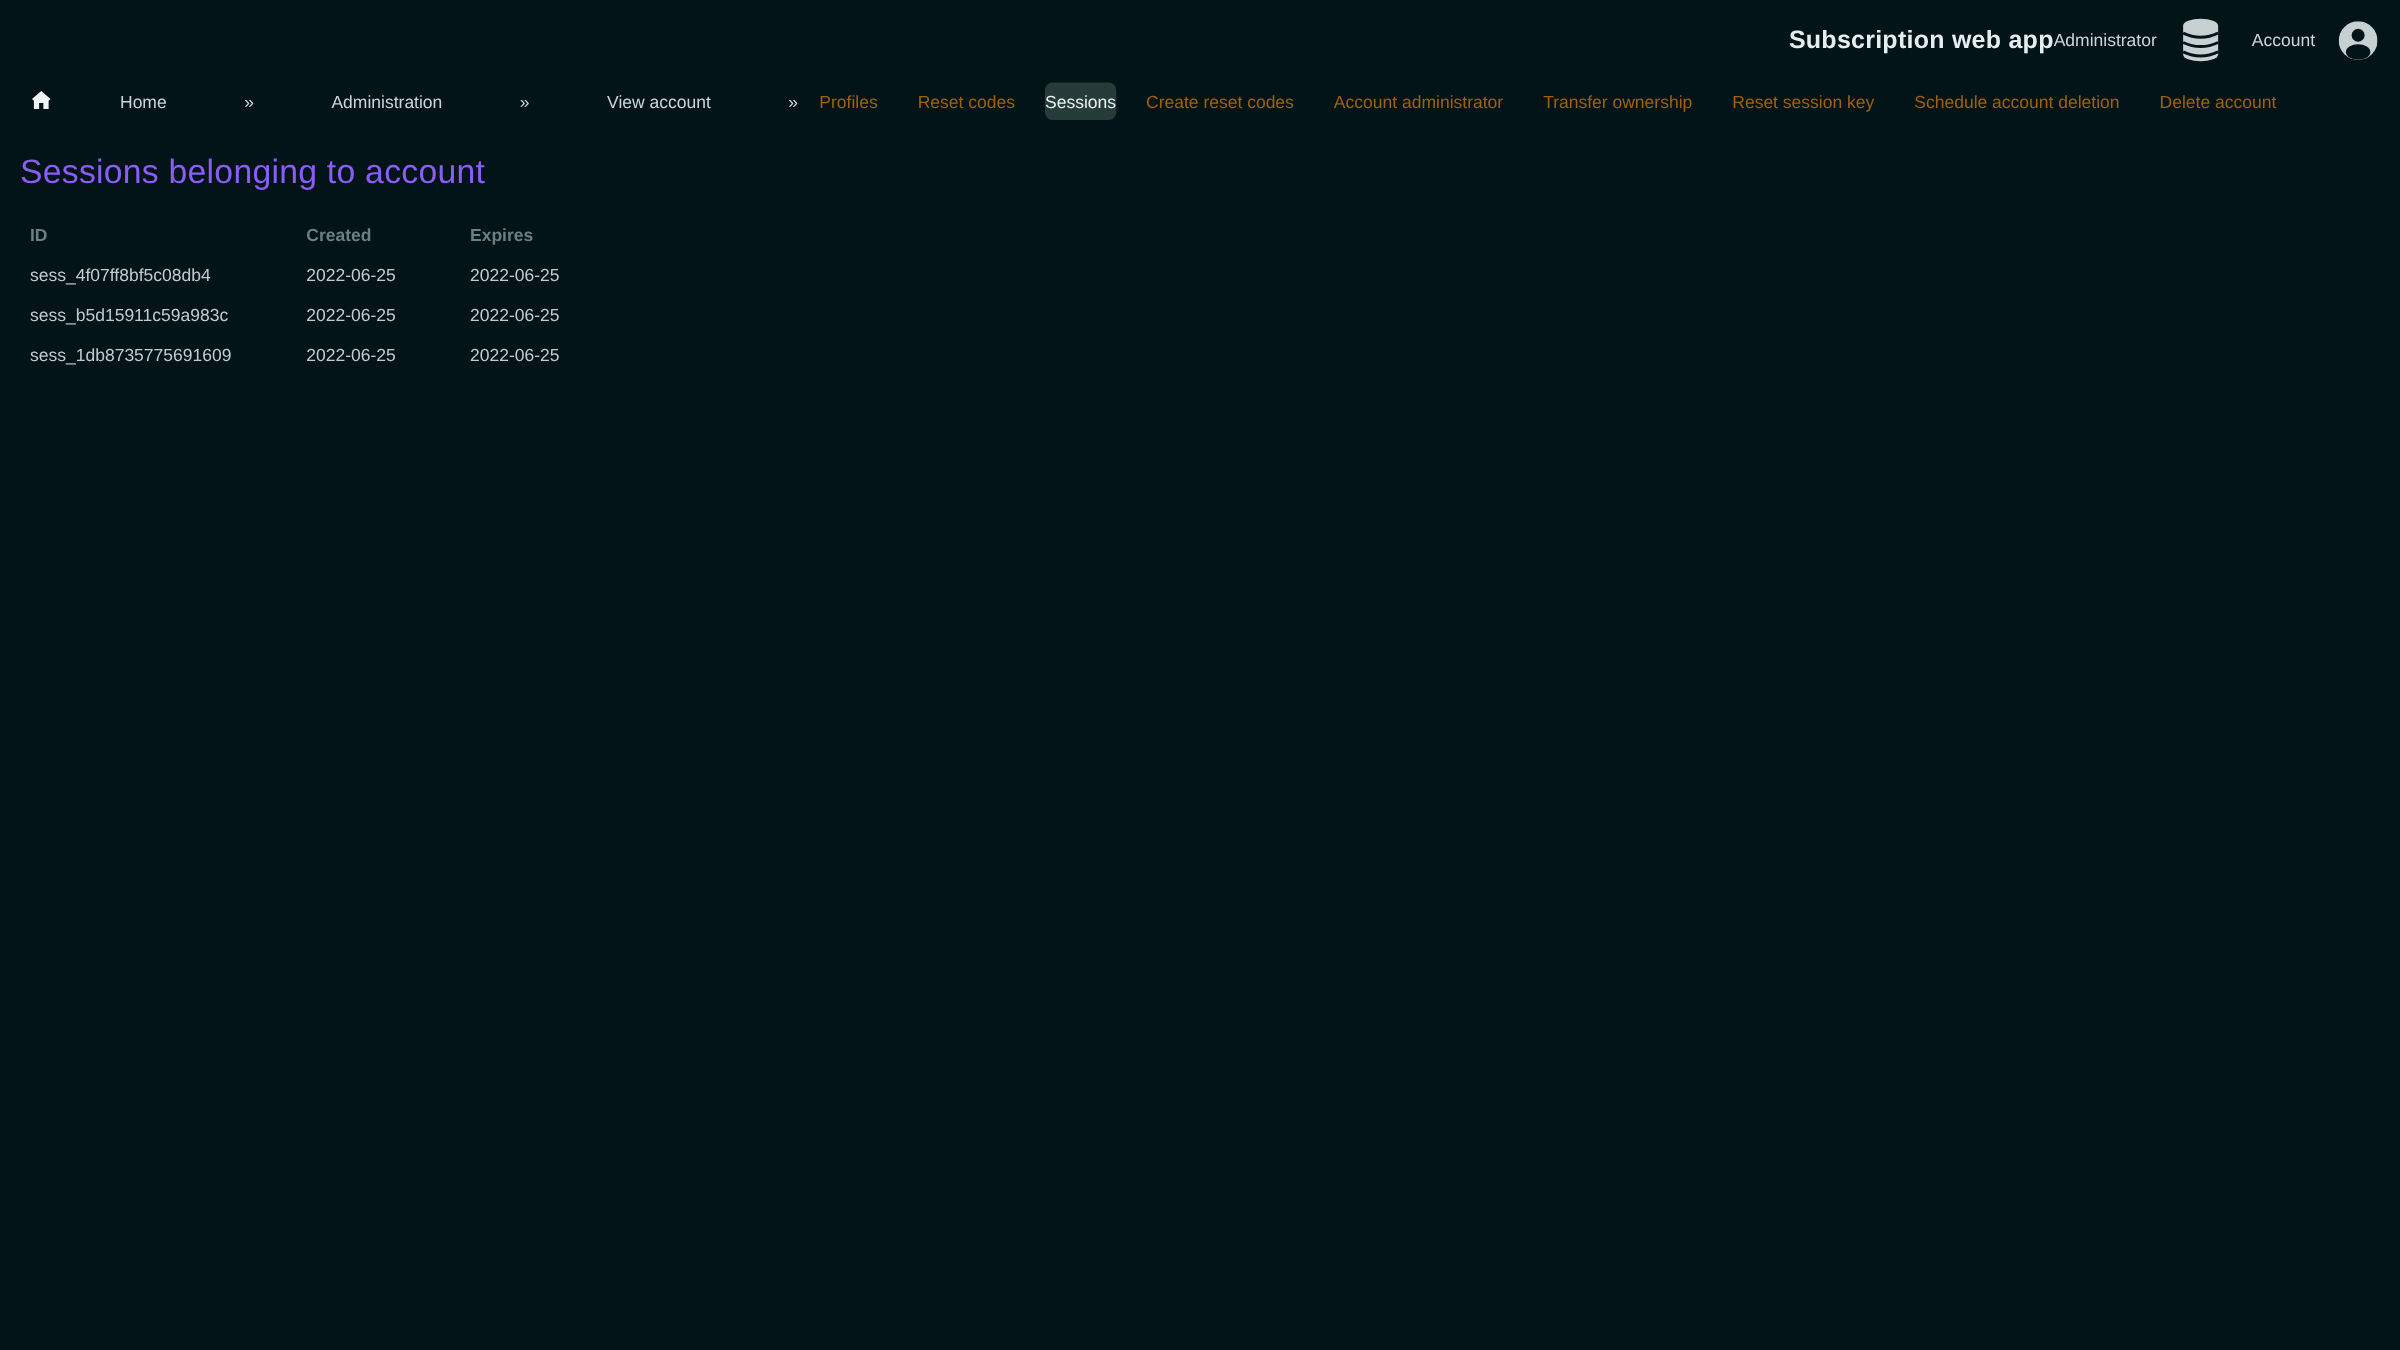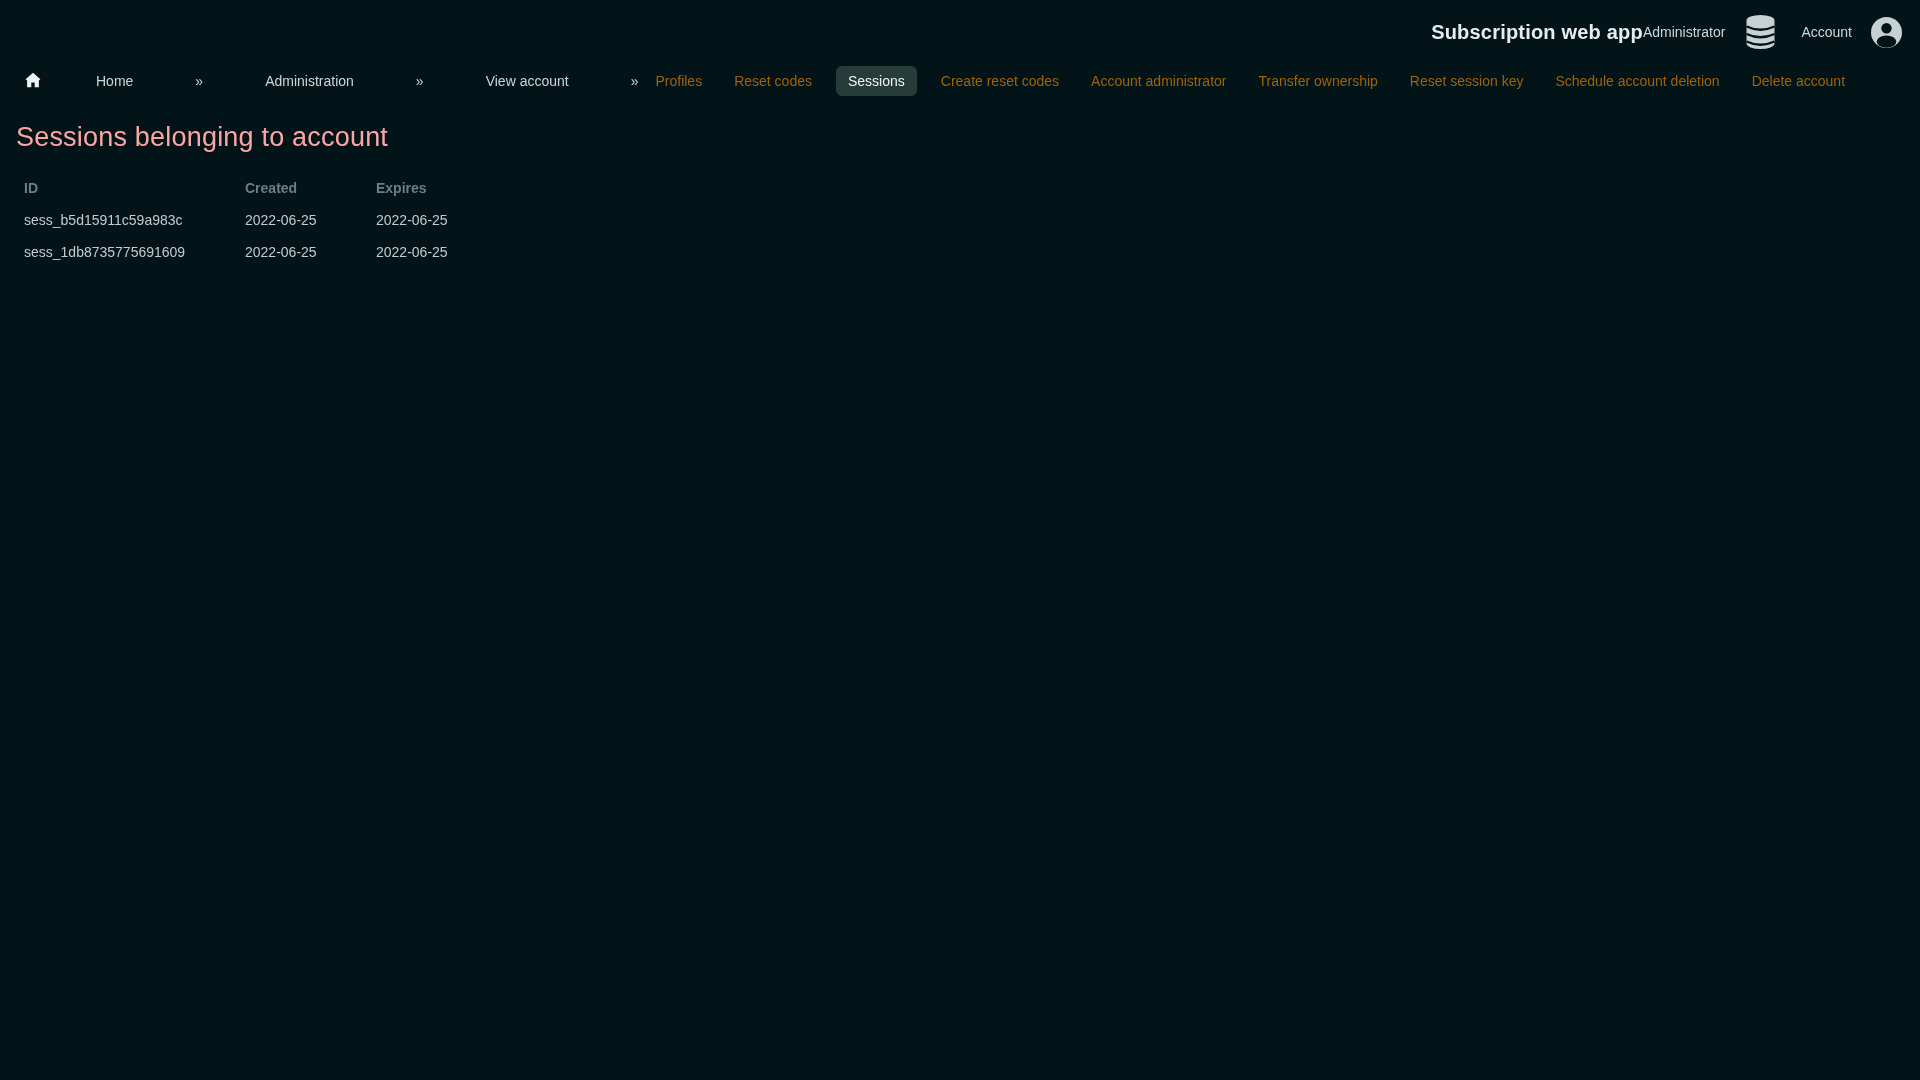--- a/index.html
+++ b/index.html
@@ -66,31 +66,31 @@
   }
   .tab {
     color: #a16207;
     white-space: nowrap;
     cursor: pointer;
     padding: 7px 0;
   }
   .tab.active {
     background: #263c39;
     border-radius: 6px;
-    padding: 7px 12px;
+    padding: 7px 0;
     margin: 12px -8px;
     color: #eef3f3;
   }
 
   
   .page-heading {
     margin: 24px 0 0 16px;
     font-size: 27px;
     font-weight: 400;
-    color: #fca5a5;
+    color: #8b5cf6;
     letter-spacing: 0.2px;
   }
   table.sessions {
     margin: 19px 0 0 16px;
     border-collapse: collapse;
     font-size: 14px;
   }
   table.sessions th {
     text-align: left;
     font-weight: bold;
@@ -175,20 +175,25 @@
   <table class="sessions">
     <thead>
       <tr>
         <th class="col-id">ID</th>
         <th class="col-created">Created</th>
         <th>Expires</th>
       </tr>
     </thead>
     <tbody>
       <tr>
+        <td>sess_4f07ff8bf5c08db4</td>
+        <td>2022-06-25</td>
+        <td>2022-06-25</td>
+      </tr>
+      <tr>
         <td>sess_b5d15911c59a983c</td>
         <td>2022-06-25</td>
         <td>2022-06-25</td>
       </tr>
       <tr>
         <td>sess_1db8735775691609</td>
         <td>2022-06-25</td>
         <td>2022-06-25</td>
       </tr>
     </tbody>

